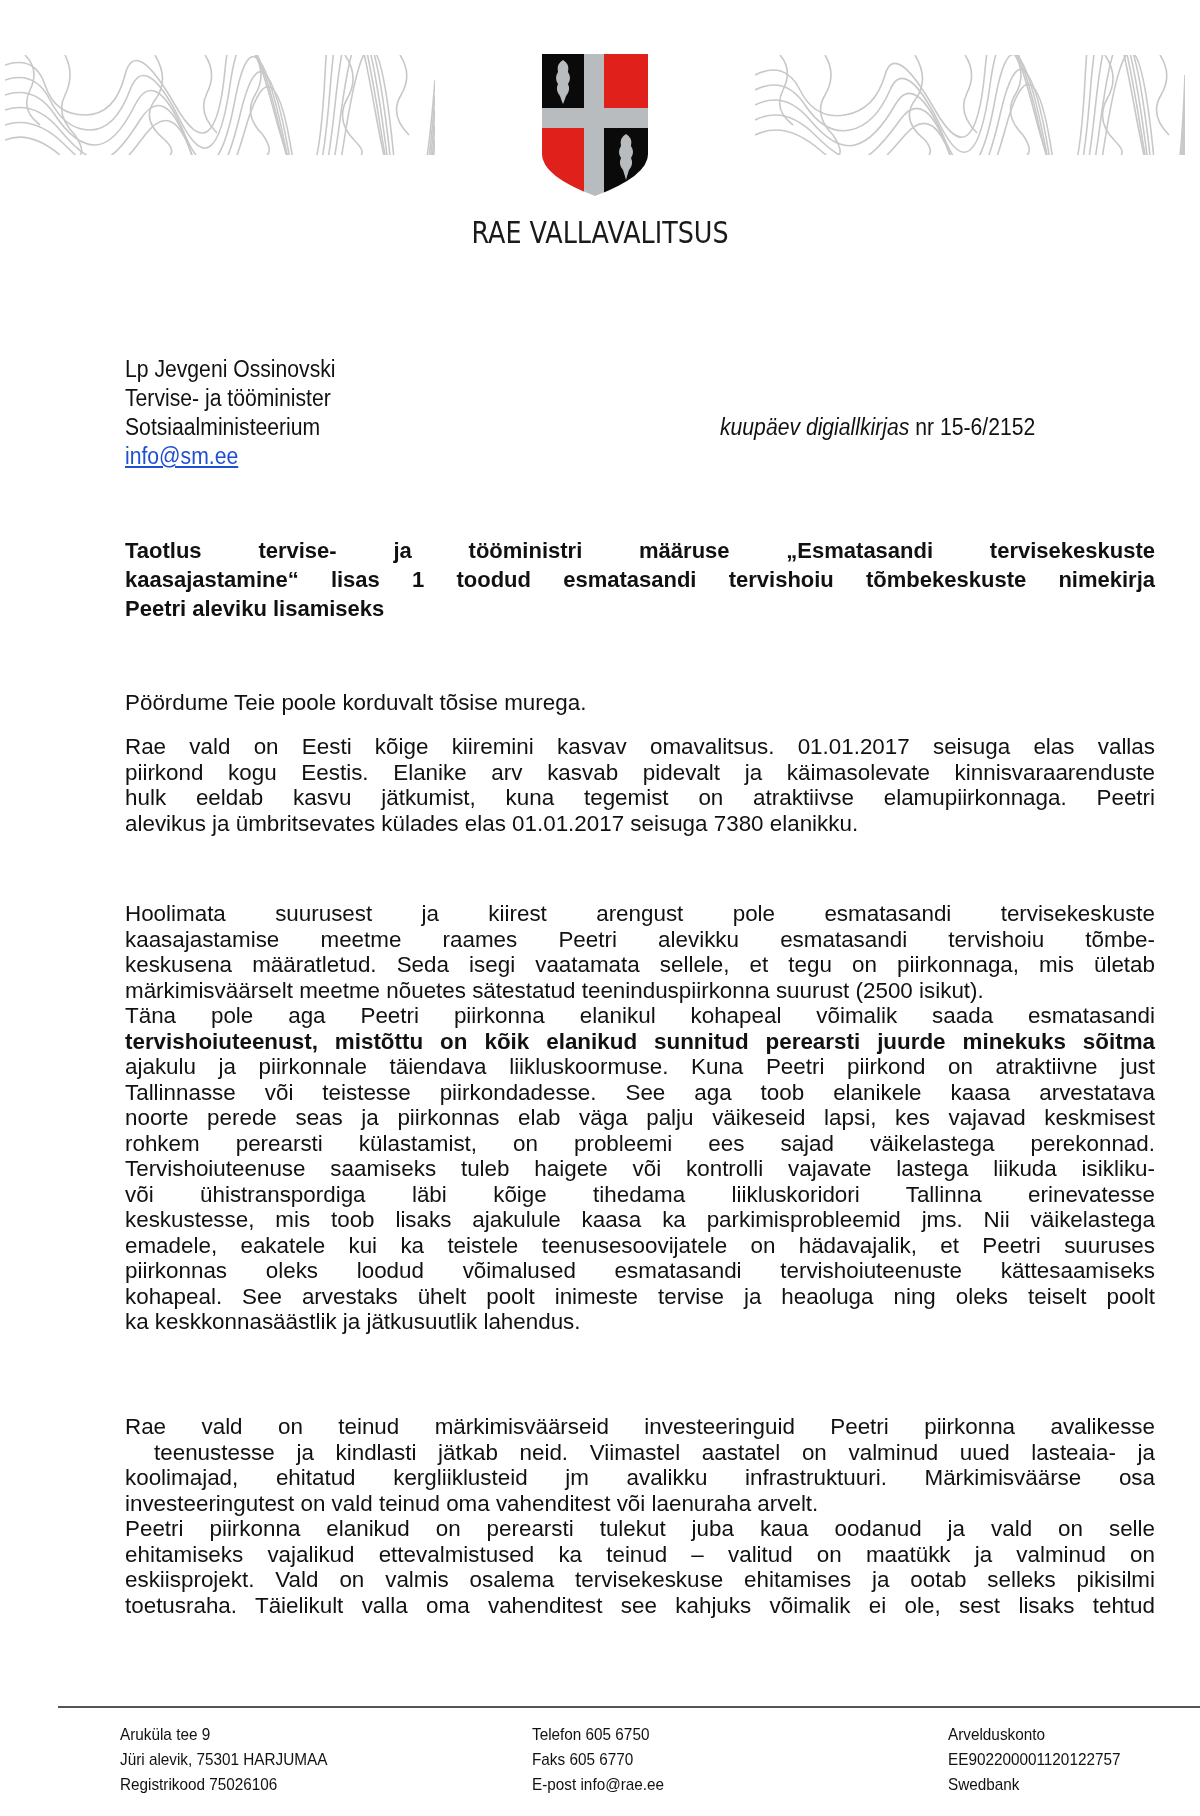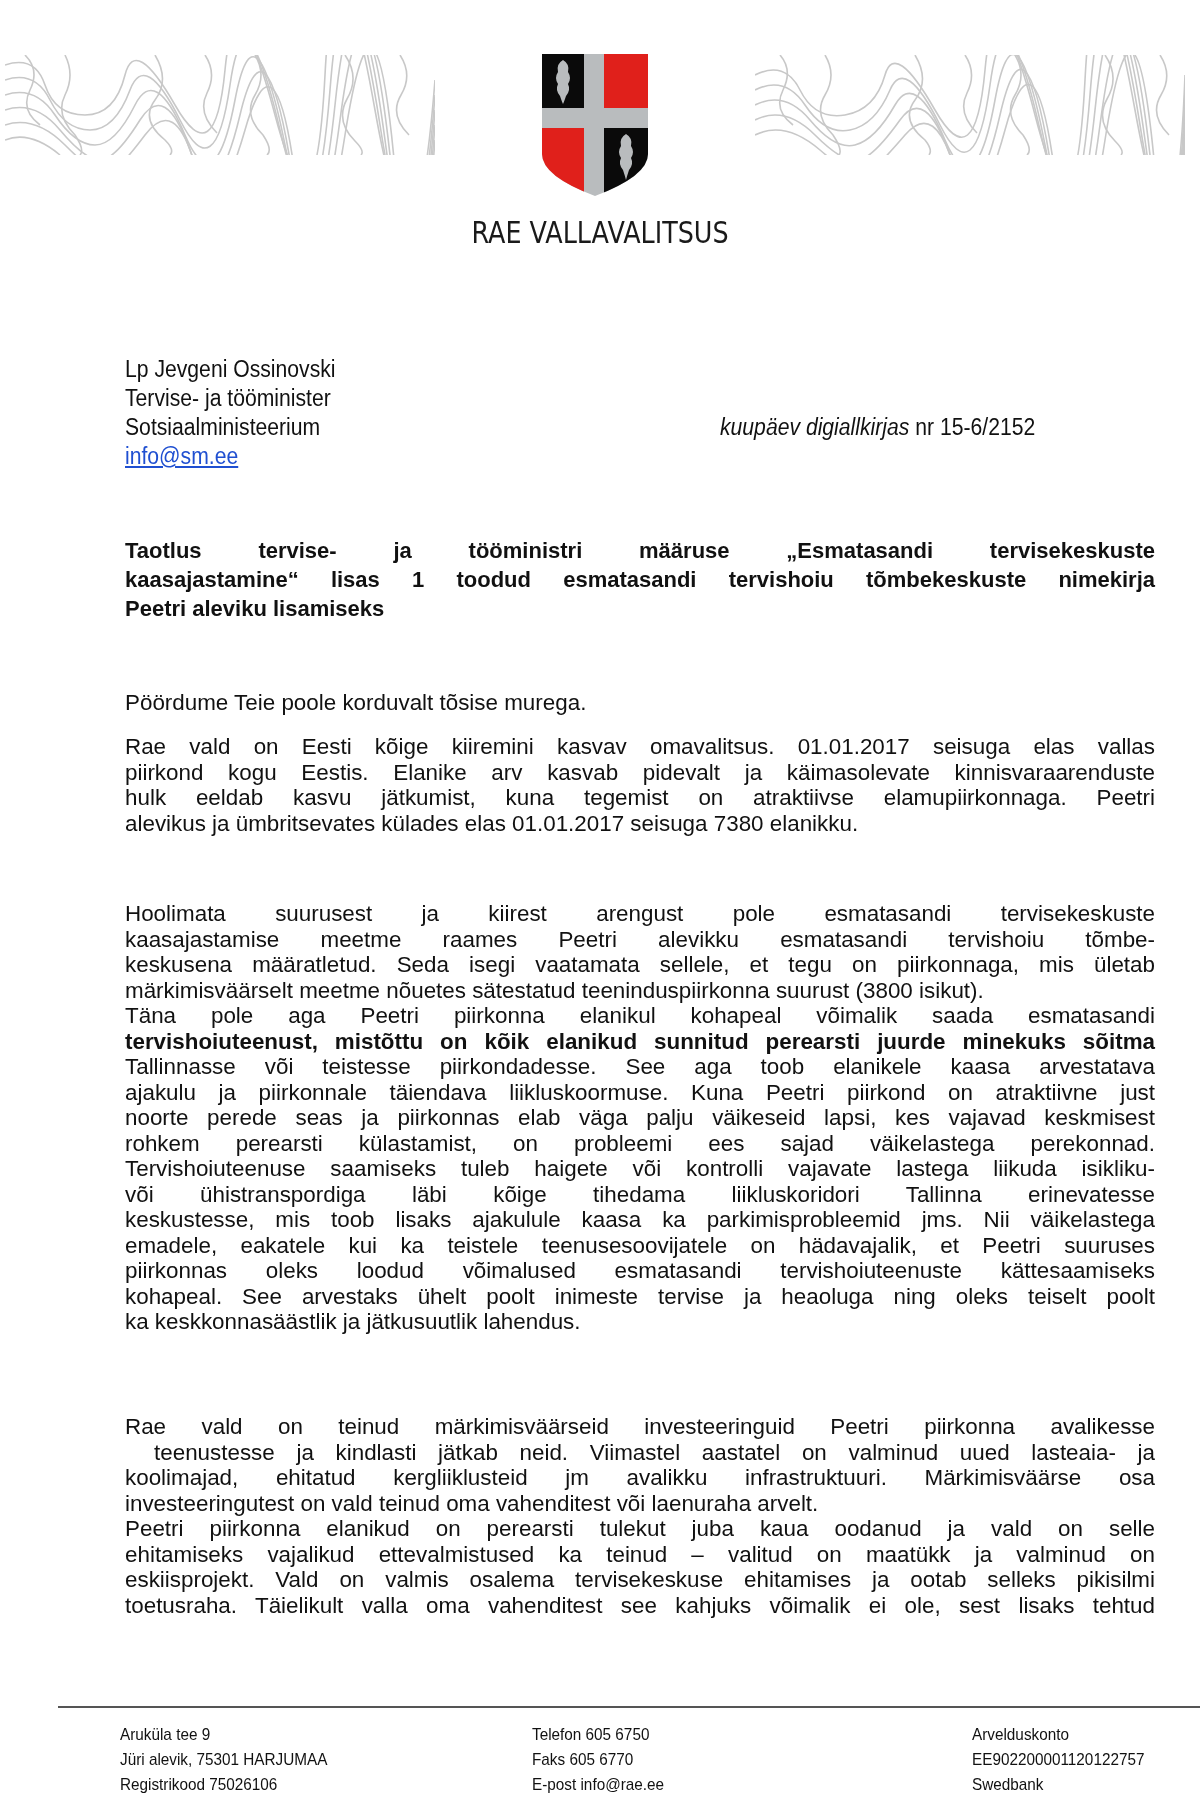--- a/index.html
+++ b/index.html
@@ -47,21 +47,21 @@
 
     .footer-rule {
       position: absolute; left: 58px; top: 1706px; width: 1142px; height: 2px; background: #555;
     }
     .footer-col {
       position: absolute; top: 1722px; font-size: 17px; line-height: 25px;
     }
     .footer-col .fl { display: block; white-space: nowrap; transform: scaleX(0.9); transform-origin: 0 0; }
     .fc1 { left: 120px; }
     .fc2 { left: 532px; }
-    .fc3 { left: 972px; }
+    .fc3 { left: 948px; }
   </style>
 </head>
 <body>
 
 <div class="header">
   <div class="pattern left">
     <svg width="430" height="100" viewBox="0 0 430 100">
       <g fill="none" stroke="#c8c8c8" stroke-width="1.6">
         <path d="M0 10 Q30 0 40 30 T80 60 T120 20 T170 50 T220 15 T270 60 T320 20 T370 55 T430 25"></path>
         <path d="M0 25 Q30 15 45 45 T85 75 T125 35 T175 65 T225 30 T275 75 T325 35 T375 70 T430 40"></path>
@@ -147,25 +147,25 @@
     <span class="l" style="display: block;">Rae vald on Eesti kõige kiiremini kasvav omavalitsus. 01.01.2017 seisuga elas vallas</span>
     <span class="l" style="display: block;">piirkond kogu Eestis. Elanike arv kasvab pidevalt ja käimasolevate kinnisvaraarenduste</span>
     <span class="l" style="display: block;">hulk eeldab kasvu jätkumist, kuna tegemist on atraktiivse elamupiirkonnaga. Peetri</span>
     <span class="l end" style="display: block;">alevikus ja ümbritsevates külades elas 01.01.2017 seisuga 7380 elanikku.</span>
   </div>
 
   <div class="p" style="top:901px;">
     <span class="l" style="display: block;">Hoolimata suurusest ja kiirest arengust pole esmatasandi tervisekeskuste</span>
     <span class="l" style="display: block;">kaasajastamise meetme raames Peetri alevikku esmatasandi tervishoiu tõmbe-</span>
     <span class="l" style="display: block;">keskusena määratletud. Seda isegi vaatamata sellele, et tegu on piirkonnaga, mis ületab</span>
-    <span class="l end" style="display: block;">märkimisväärselt meetme nõuetes sätestatud teeninduspiirkonna suurust (3800 isikut).</span>
+    <span class="l end" style="display: block;">märkimisväärselt meetme nõuetes sätestatud teeninduspiirkonna suurust (2500 isikut).</span>
     <span class="l" style="display: block;">Täna pole aga Peetri piirkonna elanikul kohapeal võimalik saada esmatasandi</span>
     <span class="l" style="display: block; font-weight: bold;">tervishoiuteenust, mistõttu on kõik elanikud sunnitud perearsti juurde minekuks sõitma</span>
+    <span class="l" style="display: block;">ajakulu ja piirkonnale täiendava liikluskoormuse. Kuna Peetri piirkond on atraktiivne just</span>
     <span class="l" style="display: block;">Tallinnasse või teistesse piirkondadesse. See aga toob elanikele kaasa arvestatava</span>
-    <span class="l" style="display: block;">ajakulu ja piirkonnale täiendava liikluskoormuse. Kuna Peetri piirkond on atraktiivne just</span>
     <span class="l" style="display: block;">noorte perede seas ja piirkonnas elab väga palju väikeseid lapsi, kes vajavad keskmisest</span>
     <span class="l" style="display: block;">rohkem perearsti külastamist, on probleemi ees sajad väikelastega perekonnad.</span>
     <span class="l" style="display: block;">Tervishoiuteenuse saamiseks tuleb haigete või kontrolli vajavate lastega liikuda isikliku-</span>
     <span class="l" style="display: block;">või ühistranspordiga läbi kõige tihedama liikluskoridori Tallinna erinevatesse</span>
     <span class="l" style="display: block;">keskustesse, mis toob lisaks ajakulule kaasa ka parkimisprobleemid jms. Nii väikelastega</span>
     <span class="l" style="display: block;">emadele, eakatele kui ka teistele teenusesoovijatele on hädavajalik, et Peetri suuruses</span>
     <span class="l" style="display: block;">piirkonnas oleks loodud võimalused esmatasandi tervishoiuteenuste kättesaamiseks</span>
     <span class="l" style="display: block;">kohapeal. See arvestaks ühelt poolt inimeste tervise ja heaoluga ning oleks teiselt poolt</span>
     <span class="l end" style="display: block;">ka keskkonnasäästlik ja jätkusuutlik lahendus.</span>
   </div>

